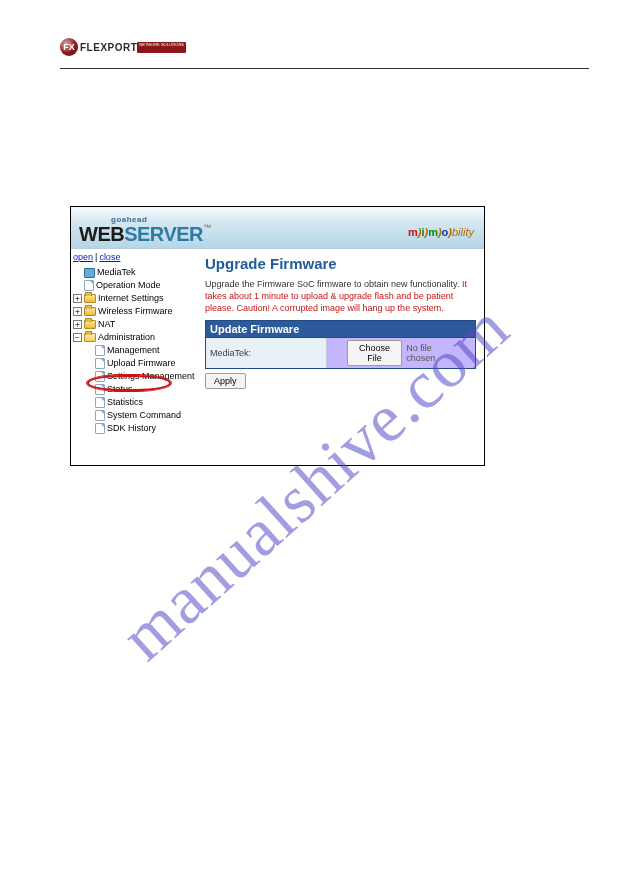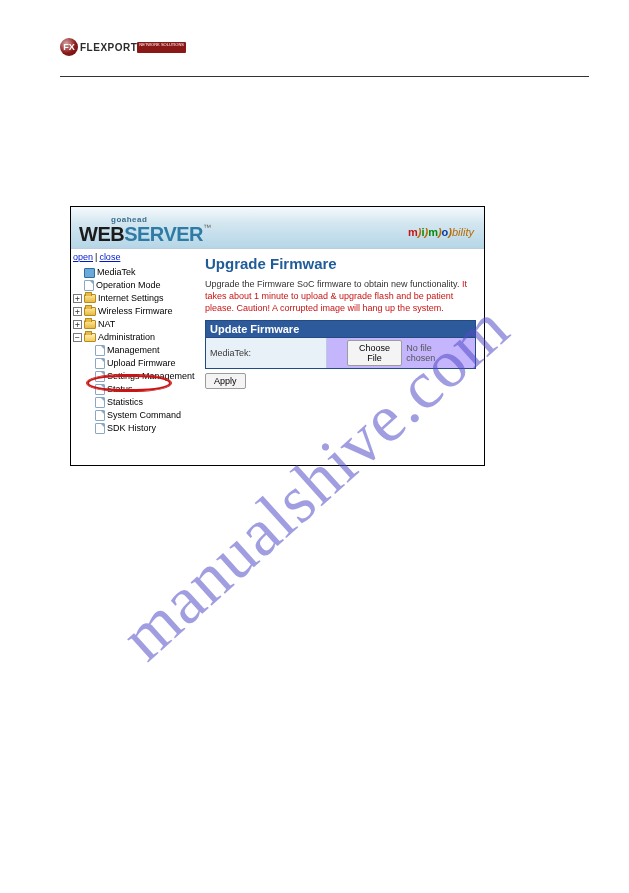--- a/index.html
+++ b/index.html
@@ -12,21 +12,21 @@
     overflow: hidden;
   }
   .page-header {
     position: absolute;
     top: 38px;
     left: 60px;
     right: 40px;
     display: flex;
     align-items: center;
     border-bottom: 1px solid #333;
-    padding-bottom: 20px;
+    padding-bottom: 12px;
   }
   .fp-logo {
     display: flex;
     align-items: center;
     gap: 2px;
   }
   .fp-circle {
     width: 18px; height: 18px;
     border-radius: 50%;
     background: radial-gradient(circle at 35% 32%, #d6a7a7 0%, #8b1818 55%, #5a0e0e 100%);

